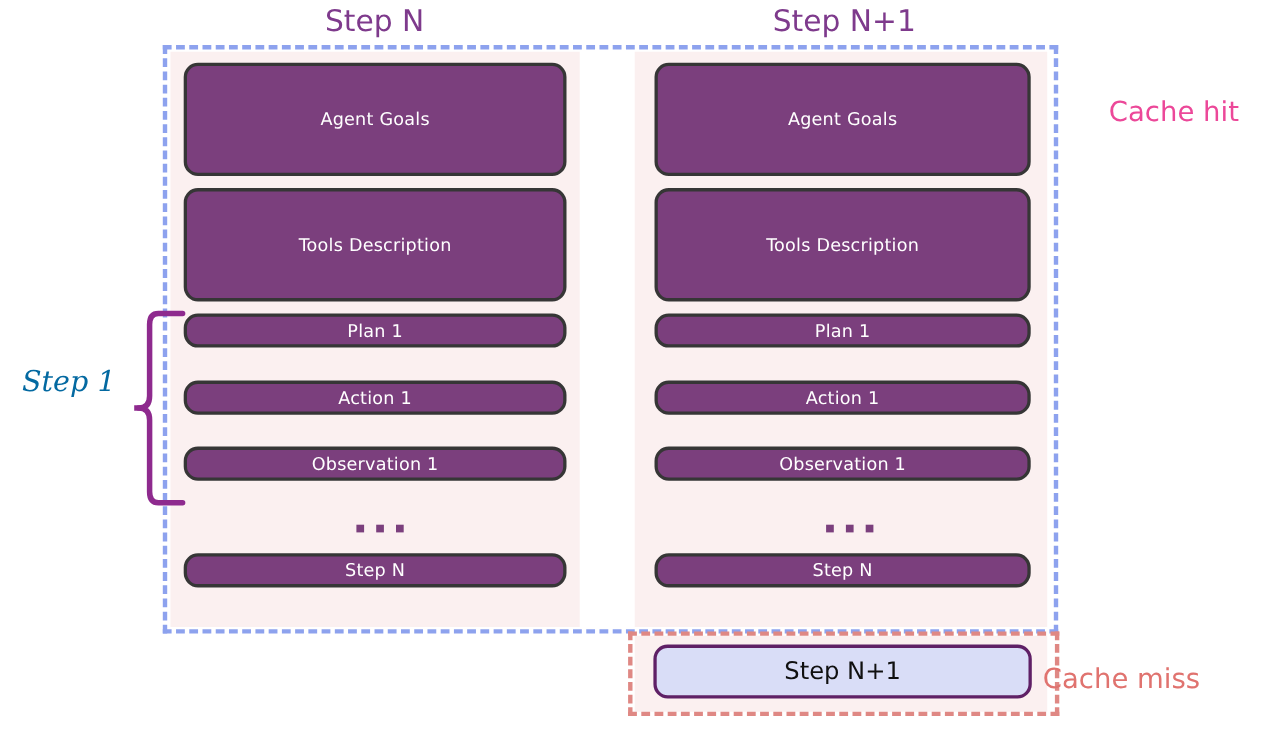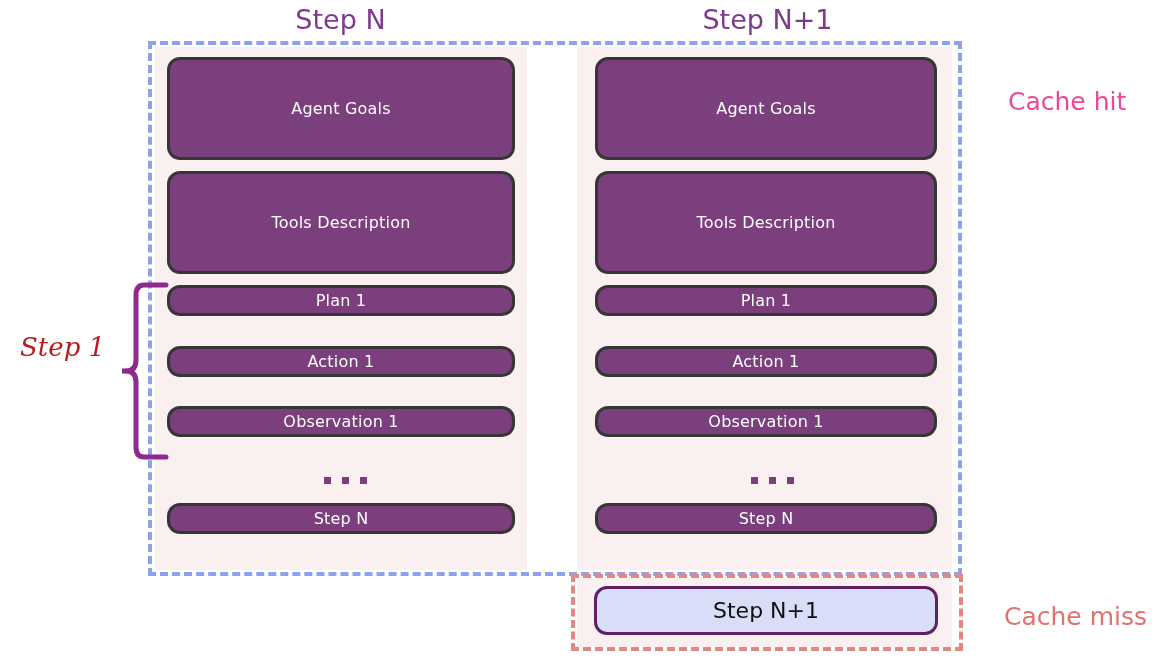--- a/index.html
+++ b/index.html
@@ -122,37 +122,37 @@
   }
 
   
   .annot {
     position: absolute;
     font-size: 25px;
     font-family: "DejaVu Sans", sans-serif;
     white-space: nowrap;
   }
   #annot-cache-hit  { left: 980px; top: 87px;  color: #ec4899; margin-left: 28px; }
-  #annot-cache-miss { left: 1004px; top: 602px; color: #e0736f; }
+  #annot-cache-miss { left: 948px; top: 602px; color: #e0736f; }
 
   
   #brace-group {
     position: absolute;
     left: 14px;
     top: 280px;
     width: 168px;
     height: 182px;
   }
   #brace-label {
     position: absolute;
     left: 6px;
     top: 52px;
     font-size: 26px;
     font-style: italic;
-    color: #b91c1c;
+    color: #0369a1;
     font-family: "DejaVu Serif", serif;
     white-space: nowrap;
   }
   #brace-svg {
     position: absolute;
     left: 108px;
     top: 0;
   }
 </style>
 </head>

